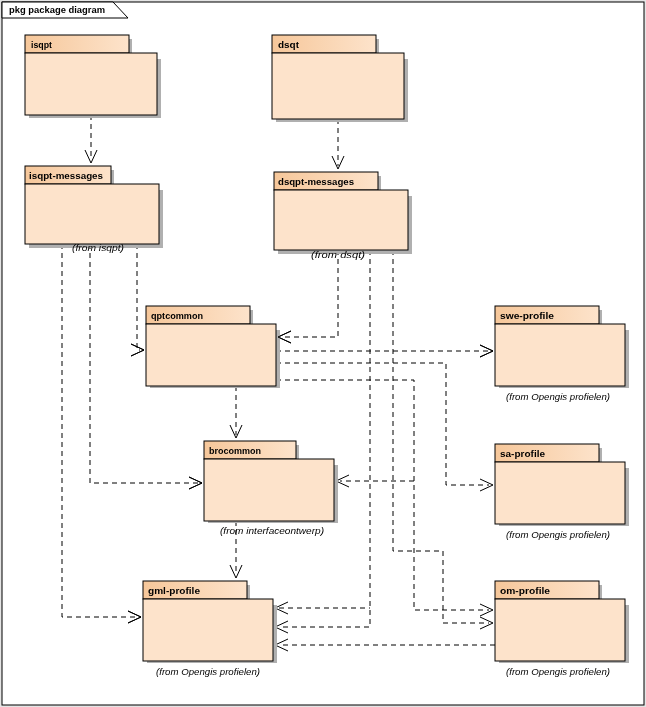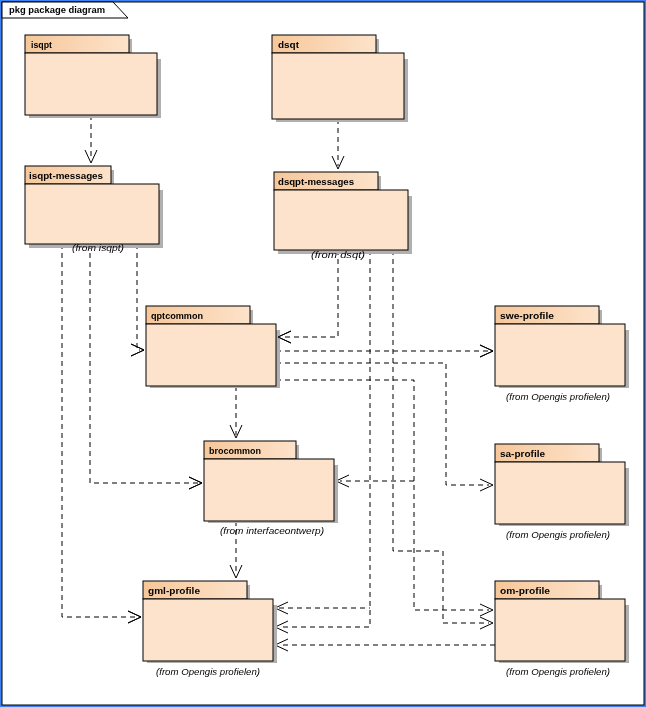--- a/index.html
+++ b/index.html
@@ -1,17 +1,17 @@
 <!DOCTYPE html>
 <html><head>
 <meta charset="utf-8">
 <style>
   html,body{margin:0;padding:0;background:#ffffff;}
   body{font-family:"Liberation Sans",sans-serif;}
-  #frame{position:relative;width:646px;height:707px;background:#3b82f6;overflow:hidden;}
+  #frame{position:relative;width:646px;height:707px;background:#e5e5e5;overflow:hidden;}
   #diagram{position:absolute;left:0;top:0;width:646px;height:707px;}
   .pkg-label{font-family:"Liberation Sans",sans-serif;font-size:9px;font-weight:bold;fill:#000000;}
   .from-label{font-family:"Liberation Sans",sans-serif;font-size:9px;font-style:italic;fill:#000000;}
   .frame-title{font-family:"Liberation Sans",sans-serif;font-size:9px;font-weight:bold;fill:#000000;}
   .dep{stroke:#000000;stroke-width:1;fill:none;stroke-dasharray:5,4;}
   .arrowline{stroke:#000000;stroke-width:1;fill:none;}
 </style>
 </head>
 <body>
 

